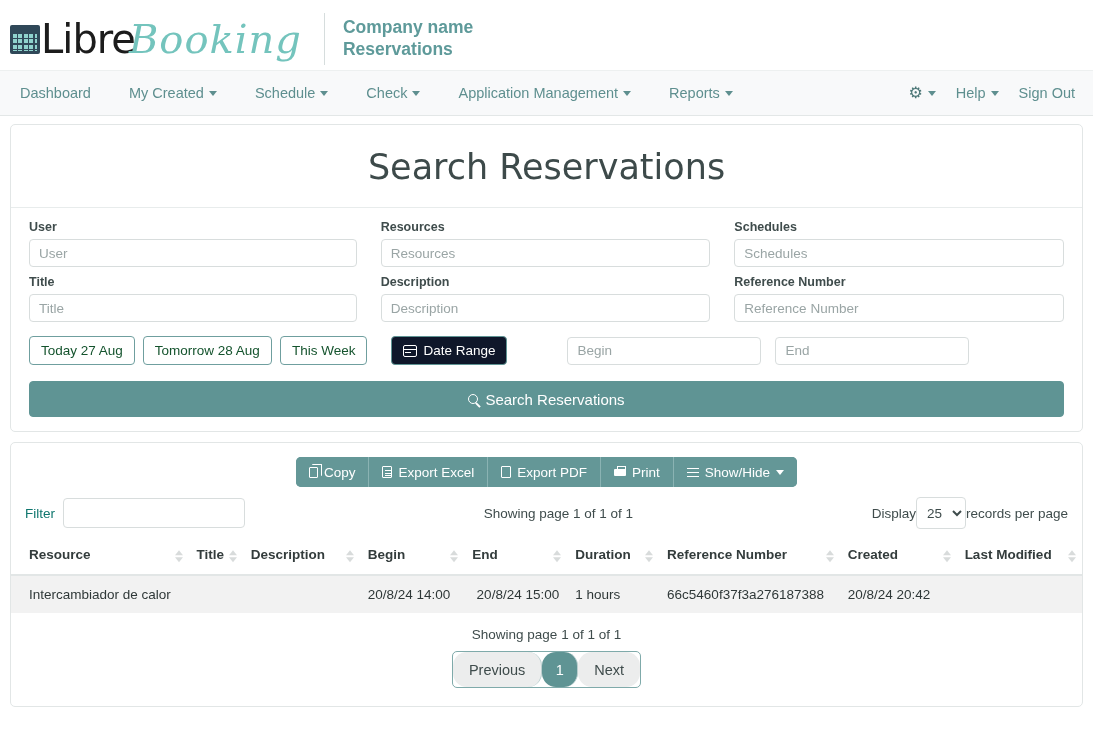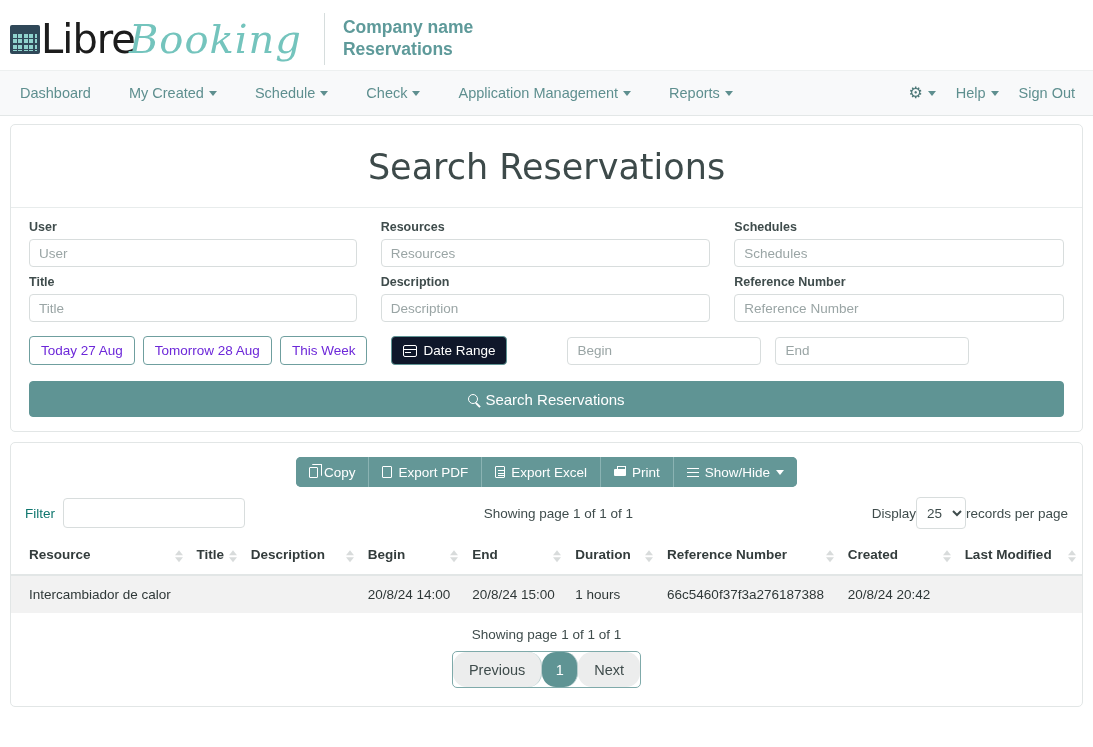--- a/index.html
+++ b/index.html
@@ -149,21 +149,21 @@
     display: flex;
     align-items: center;
     gap: 8px;
     margin-top: 14px;
   }
   .qbtn {
     height: 29px;
     padding: 0 11px;
     border: 1px solid #6f9f9f;
     background: #ffffff;
-    color: #6d28d9;
+    color: #14532d;
     border-radius: 4px;
     font-size: 13.5px;
     cursor: pointer;
     display: inline-flex;
     align-items: center;
     gap: 6px;
     font-family: "Liberation Sans", sans-serif;
     white-space: nowrap;
   }
   .qbtn.active {
@@ -366,21 +366,21 @@
     padding: 11px 8px;
     color: #2f3838;
     background: #f2f2f2;
     border-top: 1px solid #eceeee;
     white-space: nowrap;
   }
   .col-resource { width: 170px; padding-left: 18px !important; }
   .col-title { width: 52px; }
   .col-desc { width: 112px; }
   .col-begin { width: 100px; }
-  .col-end { width: 94px; }
+  .col-end { width: 94px; text-align: right; }
   .col-dur { width: 88px; }
   .col-ref { width: 168px; }
   .col-created { width: 112px; }
   .col-mod { width: 120px; }
 
   
   .pager-wrap { text-align: center; padding: 14px 0 18px 0; }
   .pager-text { font-size: 13.5px; color: #3f4c4c; margin-bottom: 9px; }
   .pager {
     display: inline-flex;
@@ -522,26 +522,26 @@
 
   <div class="panel">
 
     <div class="toolbar-row">
       <div class="btn-group">
         <button class="tb-btn">
           <span class="ico ico-copy"></span>
           <span>Copy</span>
         </button>
         <button class="tb-btn">
+          <span class="ico ico-doc"></span>
+          <span>Export Excel</span>
+        </button>
+        <button class="tb-btn">
           <span class="ico ico-pdf"></span>
           <span>Export PDF</span>
-        </button>
-        <button class="tb-btn">
-          <span class="ico ico-doc"></span>
-          <span>Export Excel</span>
         </button>
         <button class="tb-btn">
           <span class="ico ico-print"></span>
           <span>Print</span>
         </button>
         <button class="tb-btn">
           <span class="ico ico-list"></span>
           <span>Show/Hide</span>
           <i class="caret" style="border-top-color:#ffffff;"></i>
         </button>

